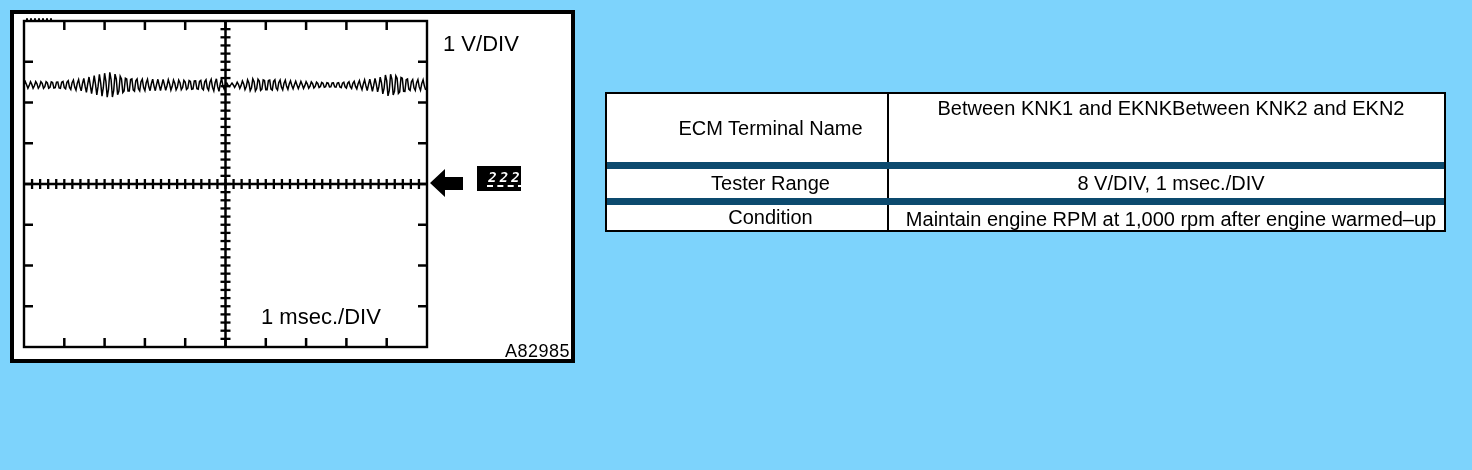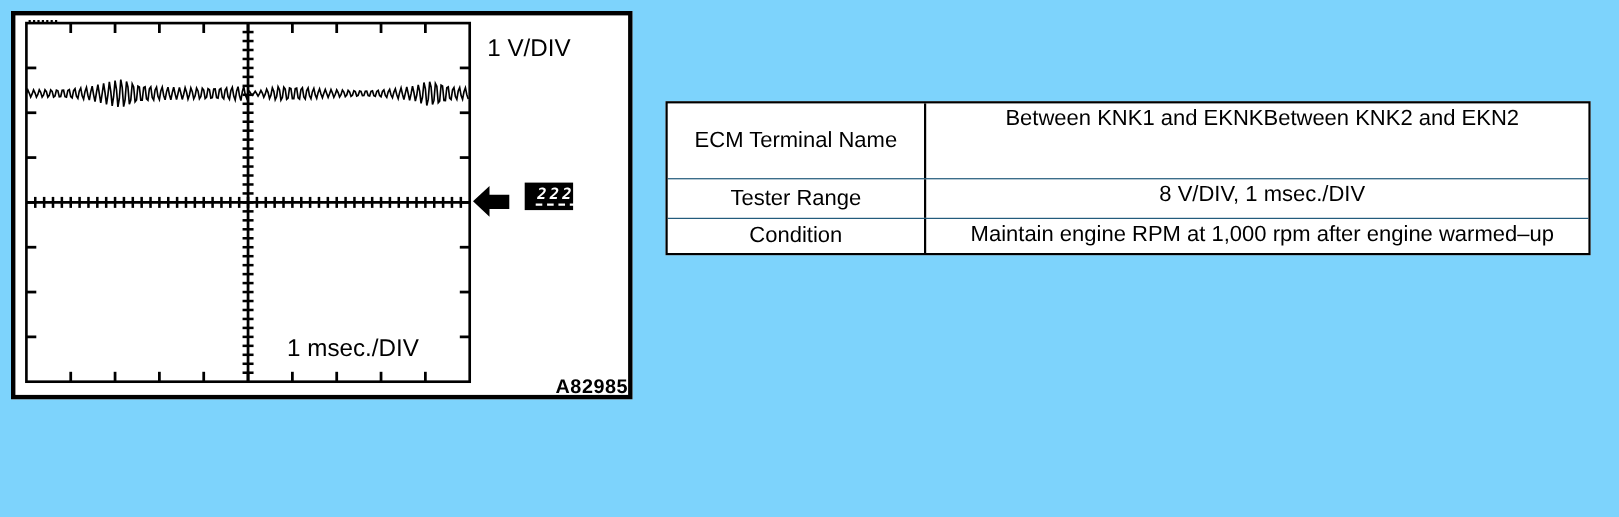--- a/index.html
+++ b/index.html
@@ -7,34 +7,34 @@
         font-family:"Liberation Sans",sans-serif;color:#000;overflow:hidden;}
 
   
   #scope-box{position:absolute;left:10px;top:10px;width:565px;height:353px;
              border:4px solid #000;box-sizing:border-box;background:#fff;}
   #scope-svg{position:absolute;left:0;top:0;width:600px;height:400px;}
 
   .scope-label{position:absolute;font-size:22px;line-height:1;white-space:nowrap;}
   #vdiv-label{left:443px;top:33px;}
   #tdiv-label{left:261px;top:306px;}
-  #figid-label{left:505px;top:342px;font-size:18px;letter-spacing:0.5px;font-weight:bold;}
+  #figid-label{left:505px;top:342px;font-size:18px;letter-spacing:0.5px;}
 
   #gnd-marker{position:absolute;left:477px;top:166px;width:44px;height:25px;
               background:#000;display:flex;align-items:center;justify-content:center;}
   #gnd-marker span{color:#fff;font-family:"DejaVu Sans Mono",monospace;
                    font-weight:bold;font-style:italic;font-size:14px;letter-spacing:3px;
                    border-bottom:2px dashed #fff;padding:0 1px 1px 1px;line-height:1;margin-left:13px;}
 
   
   #spec-table{position:absolute;left:605px;top:92px;width:841px;
               border:2px solid #000;box-sizing:border-box;background:#fff;
               font-size:20px;}
-  .trow{display:flex;box-sizing:border-box;}
-  .trow + .trow{border-top:1px solid #0c4a6e;justify-content:space-between;}
+  .trow{display:flex;box-sizing:border-box;padding-left:47px;}
+  .trow + .trow{border-top:7px solid #0c4a6e;justify-content:space-between;}
   .tlabel{width:235px;box-sizing:border-box;border-right:2px solid #000;
           display:flex;align-items:center;justify-content:center;text-align:center;}
   .tvalue{flex:1;box-sizing:border-box;padding-left:9px;
           display:flex;justify-content:center;line-height:29px;}
   .row-terminal{height:68px;}
   .row-range{height:36px;}
   .row-condition{height:32px;}
 </style>
 </head>
 <body>

